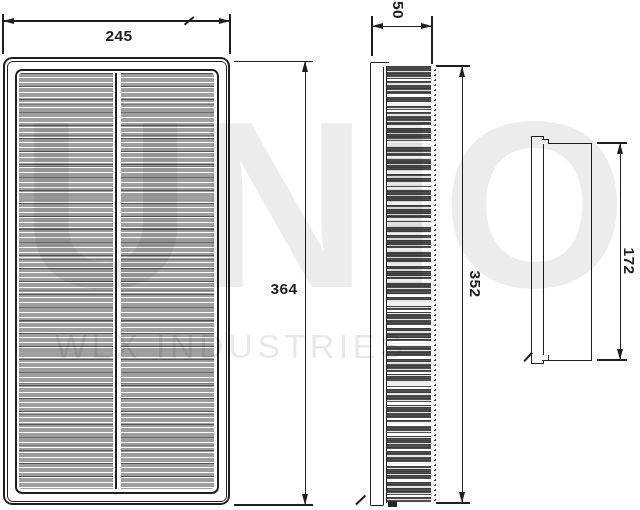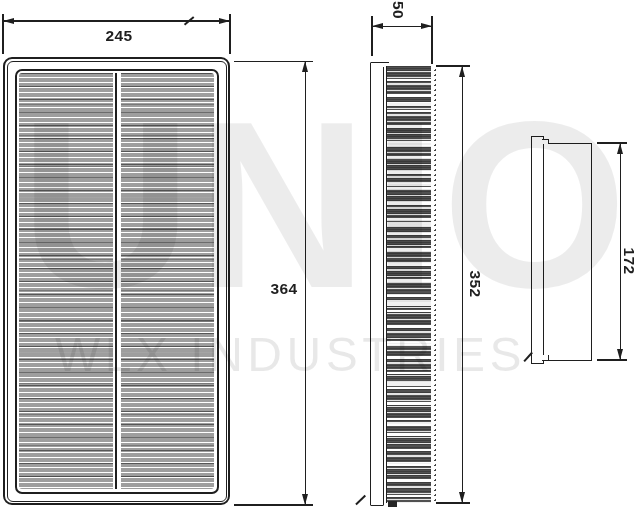--- a/index.html
+++ b/index.html
@@ -55,21 +55,21 @@
   .ev-step-top{position:absolute;left:541.5px;top:138.5px;width:7px;height:5.5px;background:#fff;
     border-top:1.6px solid #1f1f1f;border-right:1.6px solid #1f1f1f;box-sizing:border-box;}
   .ev-step-bot{position:absolute;left:541.5px;top:355px;width:7px;height:5.5px;background:#fff;
     border-bottom:1.6px solid #1f1f1f;border-right:1.6px solid #1f1f1f;box-sizing:border-box;}
   .ev-body{position:absolute;left:543px;top:142.5px;width:49px;height:218px;box-sizing:border-box;
     border:1.6px solid #1f1f1f;background:#fff;}
   
   .watermark{position:absolute;inset:0;z-index:40;pointer-events:none;}
   .wm-brand{position:absolute;left:20px;top:86px;width:620px;font-size:238px;font-weight:bold;
     letter-spacing:4px;color:rgba(0,0,0,0.075);line-height:1;white-space:nowrap;}
-  .wm-sub{position:absolute;left:55px;top:327px;font-size:48px;font-weight:normal;
+  .wm-sub{position:absolute;left:55px;top:327px;font-size:34px;font-weight:normal;
     letter-spacing:4.5px;color:rgba(0,0,0,0.09);white-space:nowrap;}
 </style>
 </head>
 <body>
 
 <div class="canvas">
 
   <div class="fv-outer">
     <div class="fv-mid">
       <div class="fv-panel">

